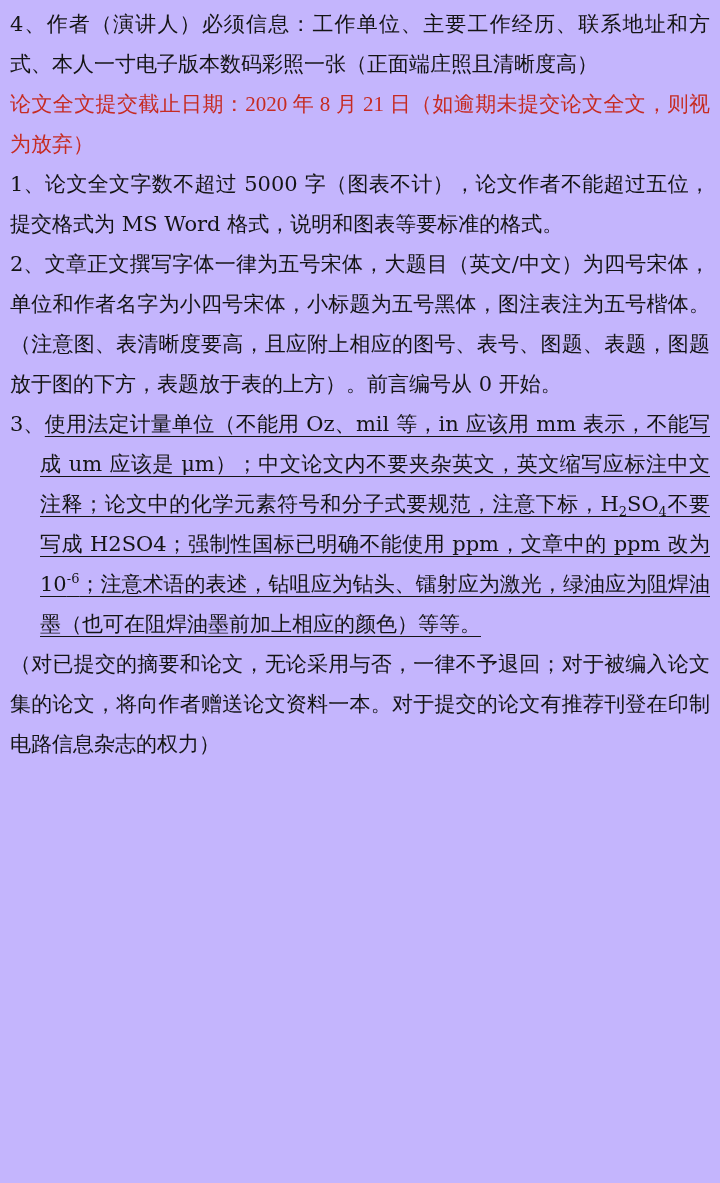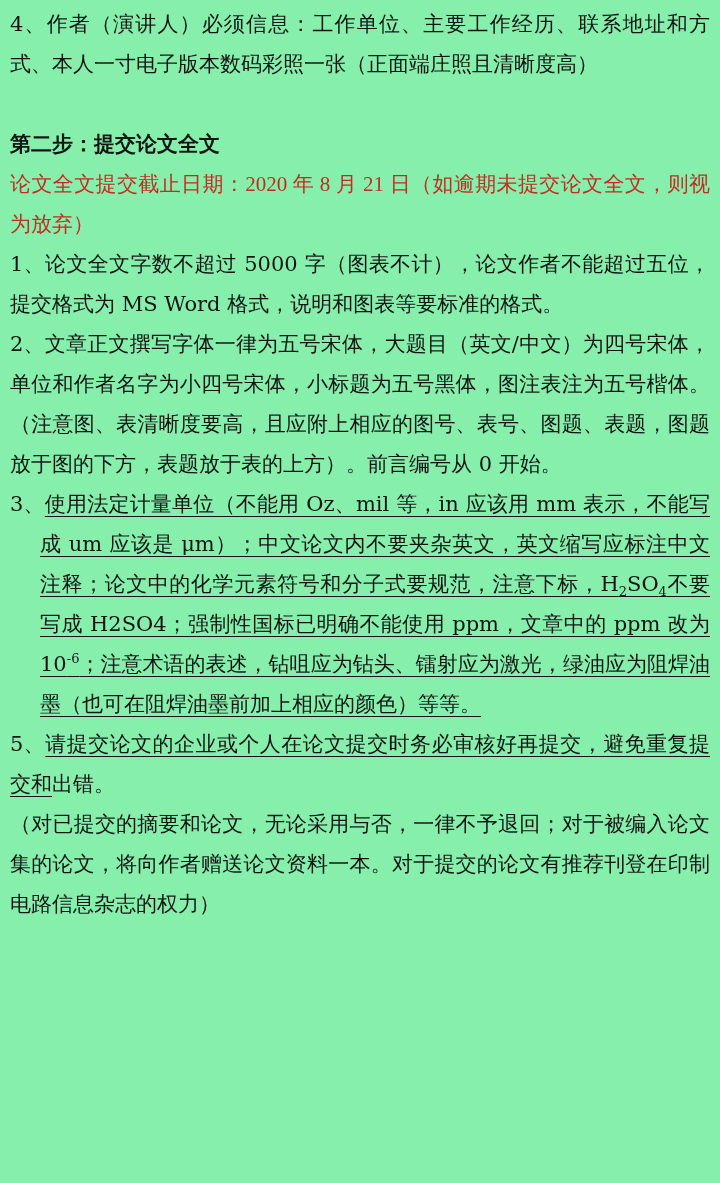--- a/index.html
+++ b/index.html
@@ -5,21 +5,21 @@
   html, body {
     margin: 0;
     padding: 0;
     background: #ffffff;
   }
   .page {
     position: relative;
     width: 720px;
     height: 1183px;
     box-sizing: border-box;
-    background: #86efac;
+    background: #c4b5fd;
     padding: 4px 10px 0 10px;
     font-family: "DejaVu Serif", "Liberation Serif", serif;
     font-size: 21px;
     color: #141414;
     overflow: hidden;
   }
   .page p {
     margin: 0;
     line-height: 40px;
     text-align: justify;
@@ -52,30 +52,28 @@
     line-height: 0;
   }
 </style>
 </head>
 <body>
 
 <div class="page">
 
   <p>4、作者（演讲人）必须信息：工作单位、主要工作经历、联系地址和方式、本人一寸电子版本数码彩照一张（正面端庄照且清晰度高）</p>
 
-  <p class="heading">第二步：提交论文全文</p>
 
 
   <p class="red-text">论文全文提交截止日期：2020 年 8 月 21 日（如逾期未提交论文全文，则视为放弃）</p>
 
 
   <p>1、论文全文字数不超过 5000 字（图表不计），论文作者不能超过五位，提交格式为 MS Word 格式，说明和图表等要标准的格式。</p>
 
   <p>2、文章正文撰写字体一律为五号宋体，大题目（英文/中文）为四号宋体，单位和作者名字为小四号宋体，小标题为五号黑体，图注表注为五号楷体。（注意图、表清晰度要高，且应附上相应的图号、表号、图题、表题，图题放于图的下方，表题放于表的上方）。前言编号从 0 开始。</p>
 
   <p class="hang"><span>3、</span><span class="u"><span>使用法定计量单位（不能用 Oz、mil 等，in 应该用 mm 表示，不能写成 um 应该是 μm）；中文论文内不要夹杂英文，英文缩写应标注中文注释；论文中的化学元素符号和分子式要规范，注意下标，H</span><sub>2</sub><span>SO</span><sub>4</sub><span>不要写成 H2SO4；强制性国标已明确不能使用 ppm，文章中的 ppm 改为 10</span><sup>-6</sup><span>；注意术语的表述，钻咀应为钻头、镭射应为激光，绿油应为阻焊油墨（也可在阻焊油墨前加上相应的颜色）等等。</span></span></p>
 
 
-  <p><span>5、</span><span class="u">请提交论文的企业或个人在论文提交时务必审核好再提交，避免重复提交和</span><span>出错。</span></p>
 
   <p>（对已提交的摘要和论文，无论采用与否，一律不予退回；对于被编入论文集的论文，将向作者赠送论文资料一本。对于提交的论文有推荐刊登在印制电路信息杂志的权力）</p>
 
 </div>
 
 </body></html>

